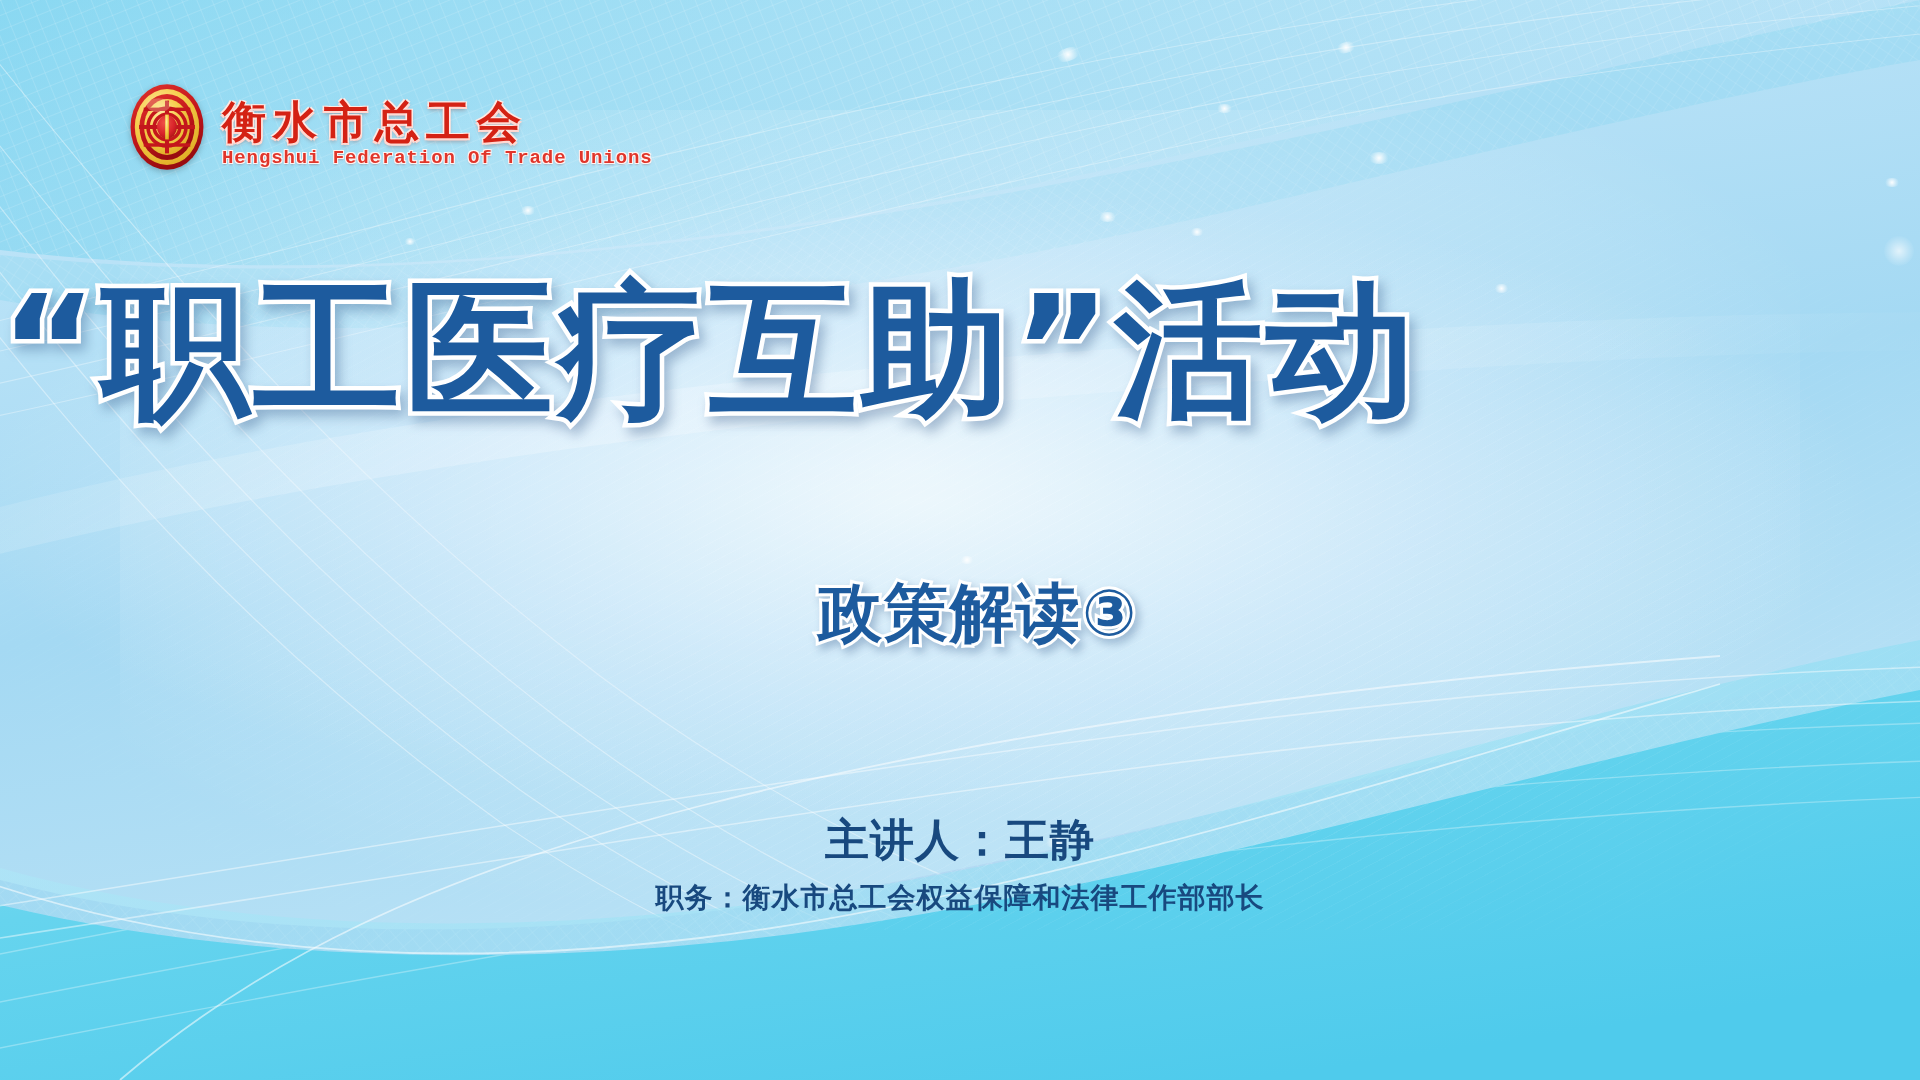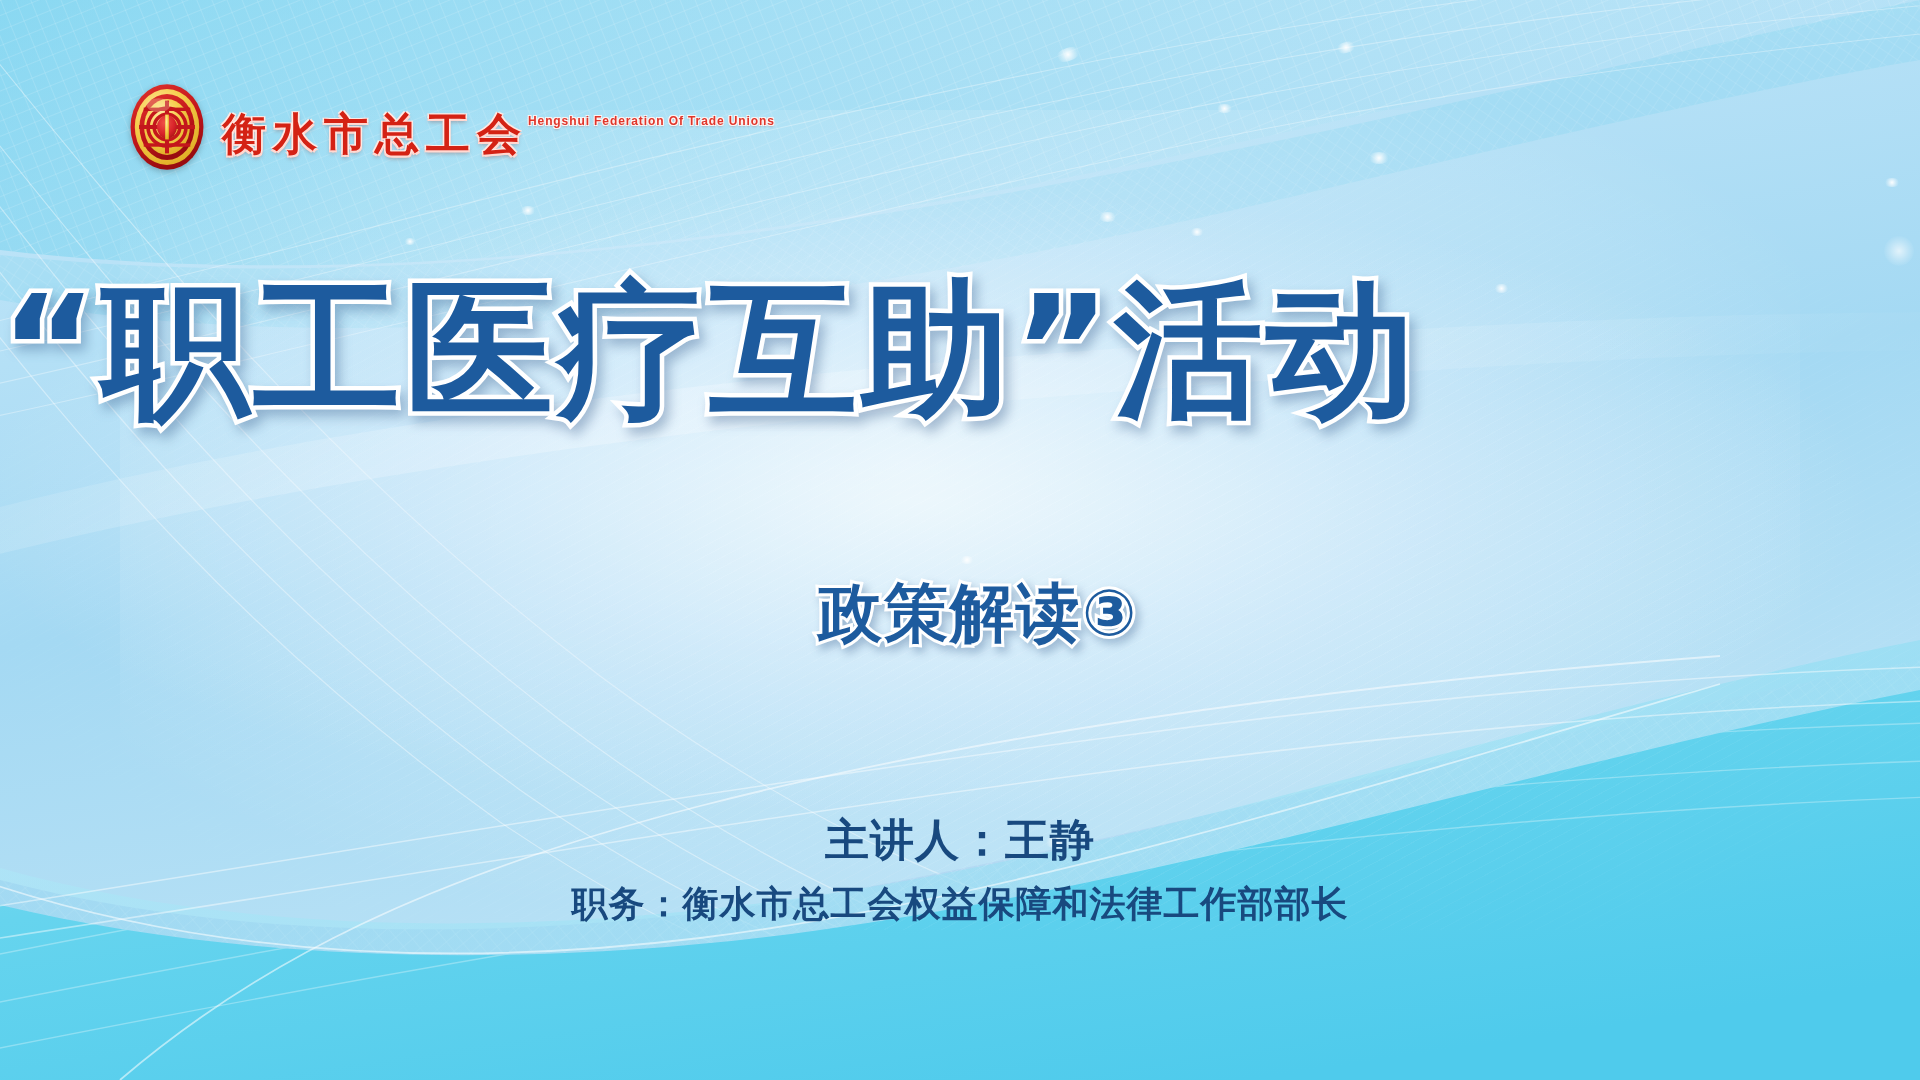--- a/index.html
+++ b/index.html
@@ -82,21 +82,21 @@
     gap: 16px;
   }
   #logo-mark {
     width: 78px;
     height: 90px;
     flex: 0 0 auto;
     filter: drop-shadow(0 2px 3px rgba(0,0,0,0.25));
   }
   #logo-text {
     display: flex;
-    flex-direction: row;
+    flex-direction: column;
     justify-content: center;
     margin-top: 14px;
   }
   #logo-cn {
     font-family: "DejaVu Sans", "Liberation Sans", sans-serif;
     font-size: 44px;
     font-weight: bold;
     letter-spacing: 7px;
     color: #d42214;
     line-height: 1.04;
@@ -104,22 +104,22 @@
        -1.5px -1.5px 0 #ffe9e4,
         1.5px -1.5px 0 #ffe9e4,
        -1.5px  1.5px 0 #ffd9d2,
         1.5px  1.5px 0 #ffd9d2,
         0 3px 4px rgba(120,20,10,0.35);
     background: linear-gradient(180deg, #e8402c 0%, #cf1a0c 55%, #a81208 100%);
     -webkit-background-clip: text;
     background-clip: text;
   }
   #logo-en {
-    font-family: Liberation Sans, sans-serif;
-    font-size: 12px;
+    font-family: Liberation Mono, monospace;
+    font-size: 19px;
     font-weight: bold;
     letter-spacing: 0.9px;
     color: #e0352a;
     margin-top: 3px;
     text-shadow:
        -1px -1px 0 #fff3f1,
         1px -1px 0 #fff3f1,
        -1px  1px 0 #fff3f1,
         1px  1px 0 #fff3f1,
         0 2px 2px rgba(140,30,20,0.28);
@@ -170,21 +170,21 @@
     color: #18497f;
     font-weight: bold;
   }
   #presenter-name-line {
     font-size: 44px;
     letter-spacing: 1px;
     line-height: 1.45;
     white-space: nowrap;
   }
   #presenter-title-line {
-    font-size: 36px;
+    font-size: 28px;
     letter-spacing: 1px;
     line-height: 1.45;
     white-space: nowrap;
     margin-top: 6px;
   }
 </style>
 </head>
 <body>
 
 <div id="slide">

